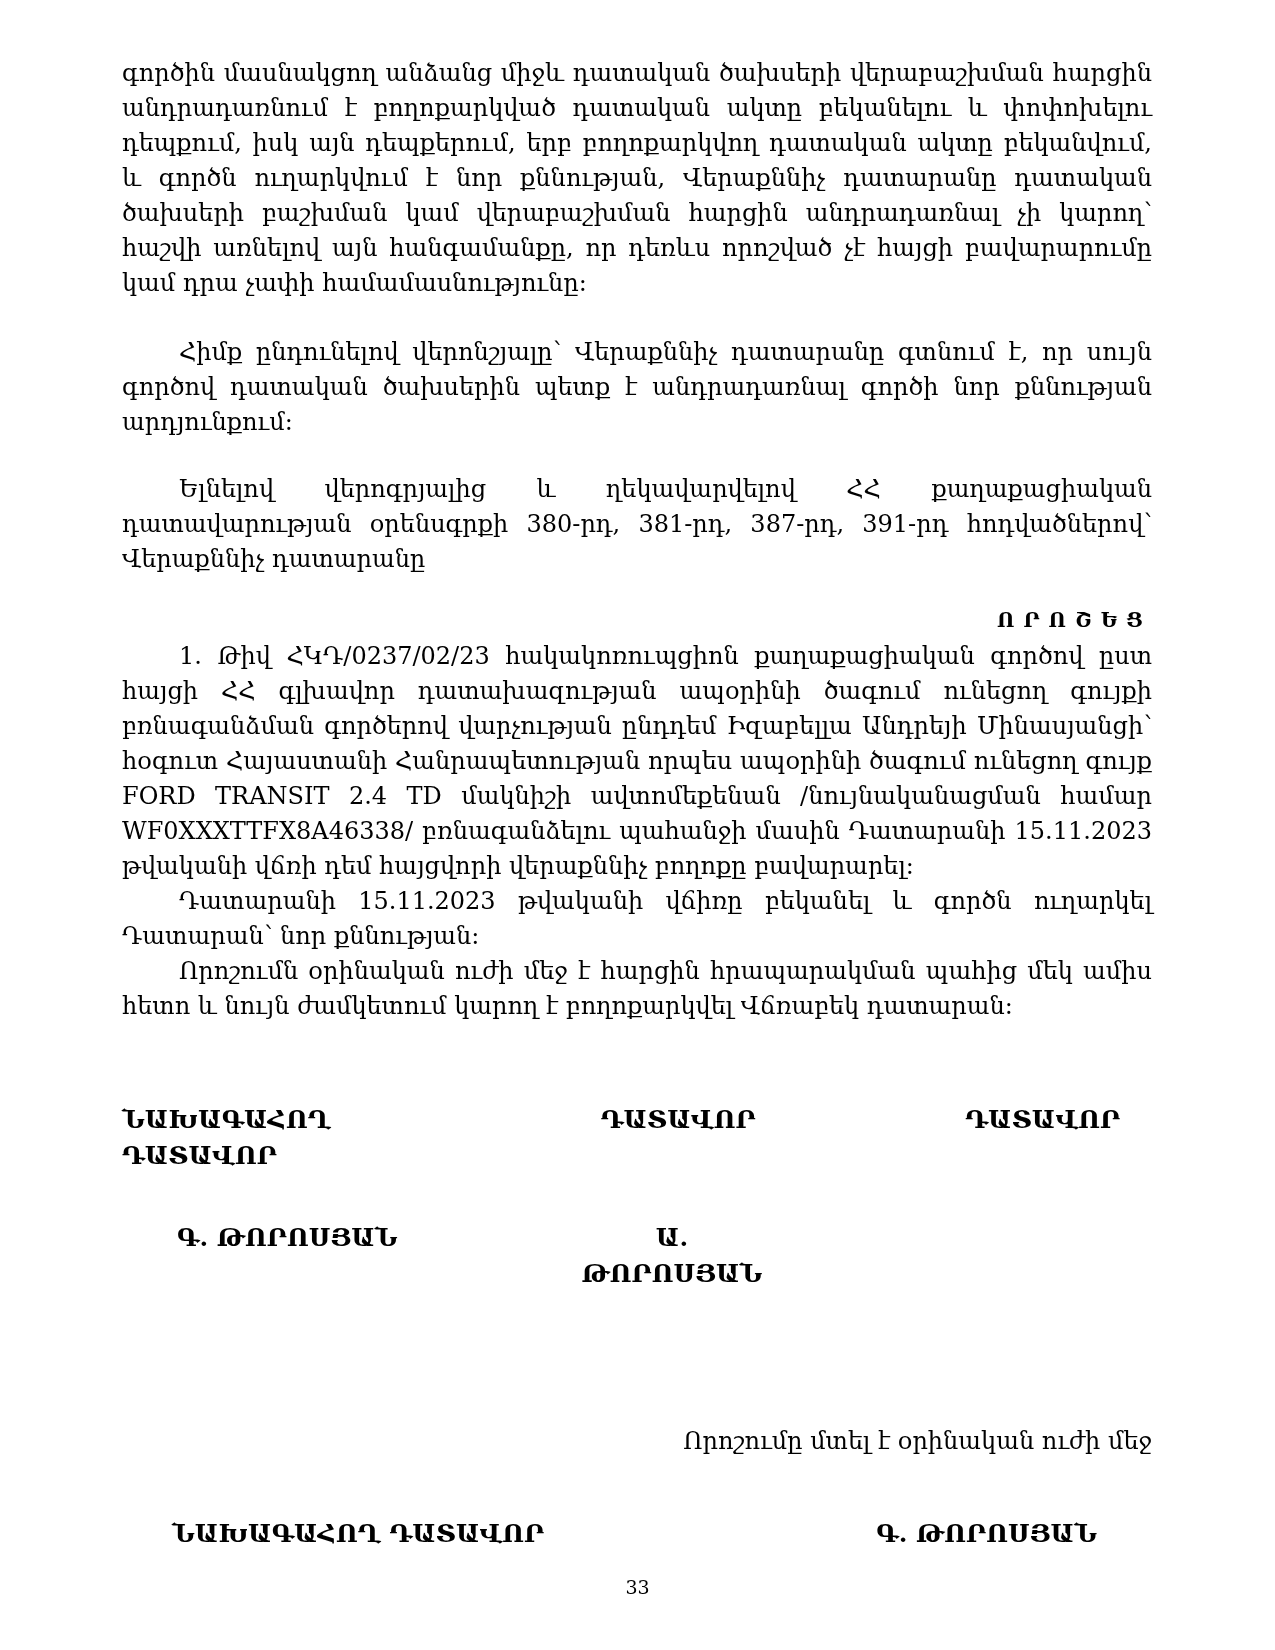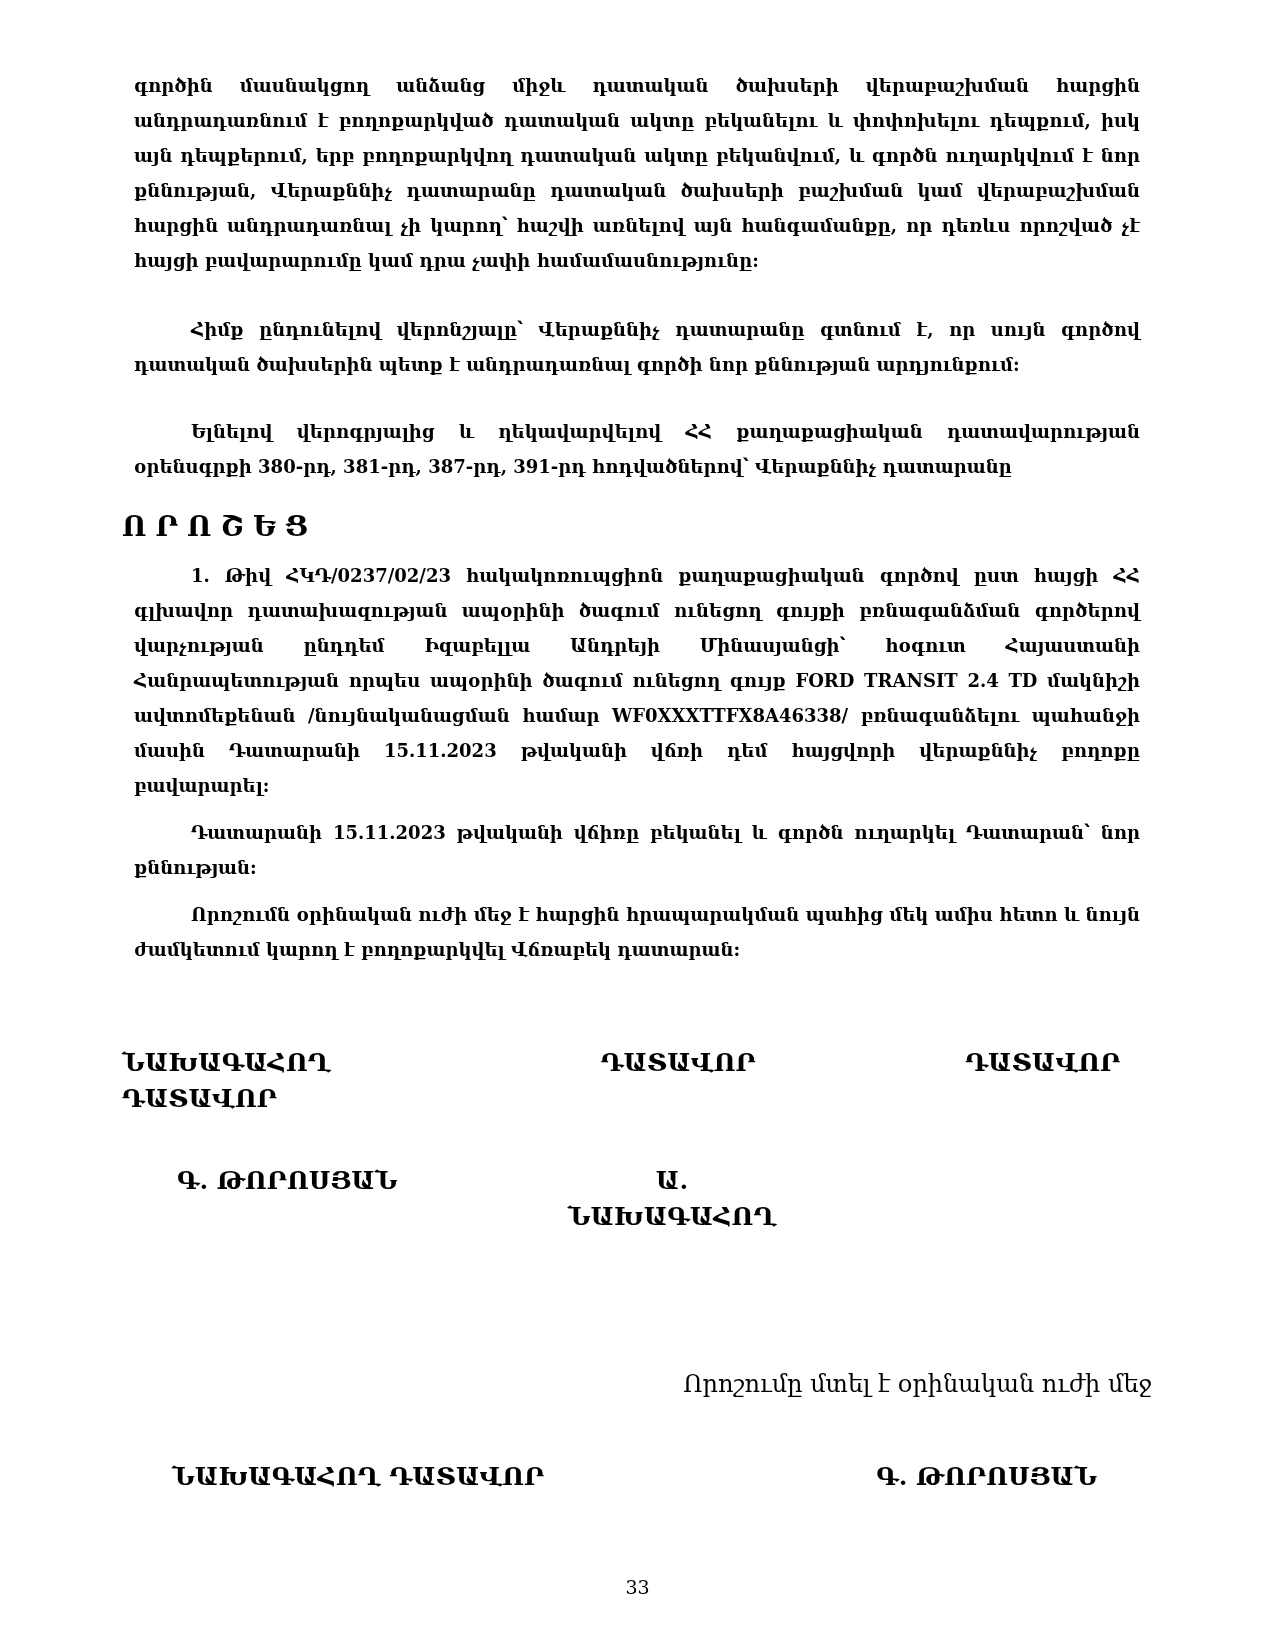--- a/index.html
+++ b/index.html
@@ -15,36 +15,35 @@
     background: #ffffff;
     color: #000000;
     font-family: "DejaVu Serif", "DejaVu Sans", serif;
     overflow: hidden;
     box-sizing: border-box;
   }
   .content {
     padding: 56px 123px 0 122px;
   }
   p.body {
-    margin: 12px;
-    font-size: 18px;
+    margin: 0;
+    font-size: 24px;
     line-height: 35px;
     text-align: justify;
     text-justify: inter-word;
-    font-weight: bold;
   }
   p.indent { text-indent: 57px; }
   p.gap    { margin-top: 34px; }
   p.gap2   { margin-top: 32px; }
   h2.decision-heading {
     margin: 24px 0 0 0;
-    font-size: 28px;
+    font-size: 20px;
     line-height: 38px;
     font-weight: bold;
-    text-align: left;
+    text-align: right;
     letter-spacing: 9px;
   }
   .after-heading { margin-top: 34px; }
   .sig-row {
     display: flex;
     align-items: flex-start;
     font-weight: bold;
     font-size: 25px;
     line-height: 36px;
   }
@@ -102,21 +101,21 @@
     <p class="body indent">Որոշումն օրինական ուժի մեջ է հարցին հրապարակման պահից մեկ ամիս հետո և նույն ժամկետում կարող է բողոքարկվել Վճռաբեկ դատարան:</p>
 
     <div class="sig-row sig-titles">
       <span class="sig-col1">ՆԱԽԱԳԱՀՈՂ ԴԱՏԱՎՈՐ</span>
       <span class="sig-col2">ԴԱՏԱՎՈՐ</span>
       <span class="sig-col3">ԴԱՏԱՎՈՐ</span>
     </div>
 
     <div class="sig-row sig-names">
       <span class="sig-col1">Գ. ԹՈՐՈՍՅԱՆ</span>
-      <span class="sig-col3">Ա. ՆԱԽԱԳԱՀՈՂ</span>
+      <span class="sig-col3">Ա. ԹՈՐՈՍՅԱՆ</span>
     </div>
 
     <p class="entered-note">Որոշումը մտել է օրինական ուժի մեջ</p>
 
     <div class="bottom-sig">
       <span>ՆԱԽԱԳԱՀՈՂ ԴԱՏԱՎՈՐ</span>
       <span>Գ. ԹՈՐՈՍՅԱՆ</span>
     </div>
 
   </div>

